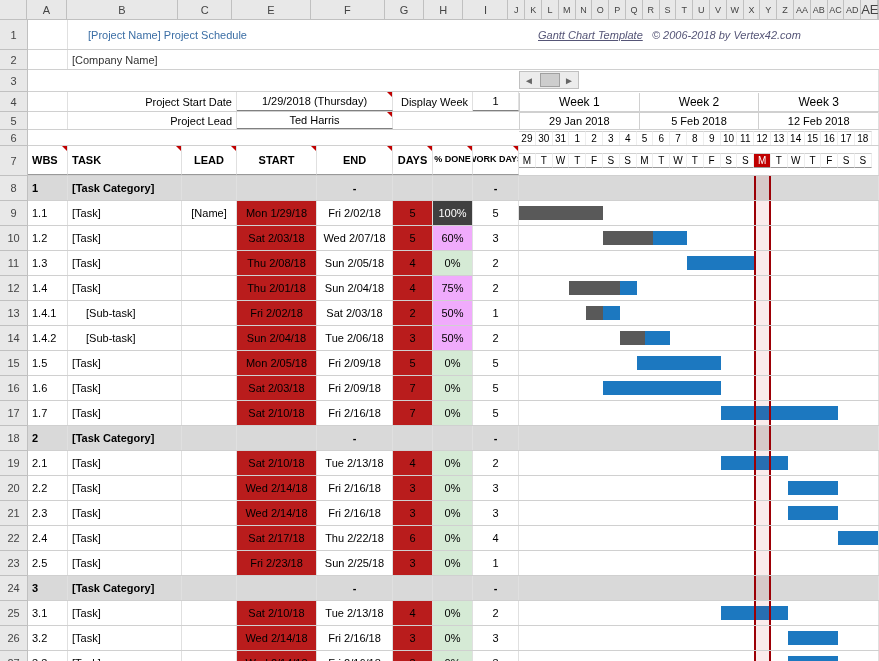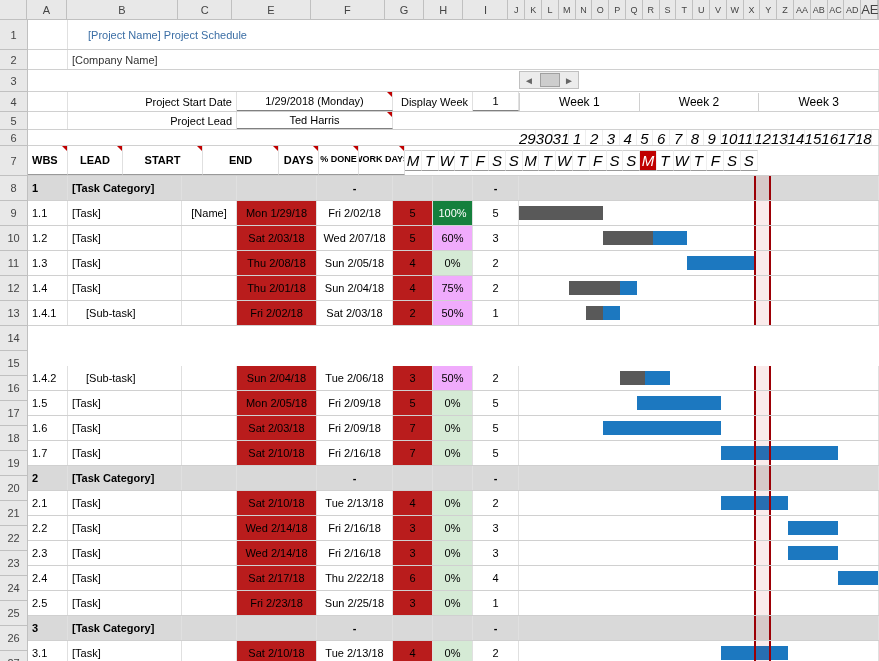--- a/index.html
+++ b/index.html
@@ -32,34 +32,34 @@
   .cH { width: 40px; justify-content: center; }
   .cI { width: 46px; justify-content: center; }
   .gantt { flex: 1; position: relative; border-right: none; padding: 0 !important; }
 
   .title { color: #3b6ea5; font-size: 20px; font-family: Arial; margin-left: 16px; }
   .subtitle { font-size: 12px; color: #333; }
 
   .center { justify-content: center; }
 
   .green-cell { background: #b91c1c; }
-  .pct-done100 { background: #15803d; color: #fff; text-align: right; }
+  .pct-done100 { background: #404040; color: #fff; text-align: right; }
   .pct-done { background: #f0abfc; }
   .pct-light { background: #d5ead5; }
   .bar { position: absolute; height: 60%; top: 20%; background: #1c78c0; }
   .bar.grey { background: #7f7f7f; }
   .bar .prog { height: 100%; background: #595959; }
   .today-line { position: absolute; top: 0; bottom: 0; width: 16.8px; border-left: 2px solid #9c0006; border-right: 2px solid #9c0006; background: rgba(192,0,0,0.08); pointer-events: none; }
 
   .week-header { display: flex; }
   .week-block { flex: 1; text-align: center; border-left: 1px solid #d0d0d0; }
   .week-name { font-size: 12px; padding: 2px 0; }
   .week-date { font-size: 11px; padding: 2px 0; border-top: 1px solid #d0d0d0; border-bottom: 1px solid #d0d0d0; }
   .day-nums, .day-letters { display: flex; }
-  .day-nums div, .day-letters div { width: 16.8px; text-align: center; font-size: 15px; border-right: 1px solid #eee; border-top: 1px solid #d0d0d0; font-style: italic; }
+  .day-nums div, .day-letters div { width: 16.8px; text-align: center; font-size: 10px; border-right: 1px solid #eee; border-top: 1px solid #d0d0d0; }
   .day-nums div { padding: 1px 0; }
   .day-letters div { padding: 1px 0; border-bottom: 1px solid #999; }
   .day-letters .today { background: #c00000; color: #fff; }
 
   .scroll-track { background: #ececec; height: 18px; margin: 2px 0 3px 0; display: flex; align-items: center; border: 1px solid #c0c0c0; }
   .scroll-btn { width: 18px; height: 16px; display: flex; align-items: center; justify-content: center; color: #666; font-size: 10px; cursor: pointer; }
   .scroll-thumb { width: 20px; height: 14px; background: #cdcdcd; margin-left: 2px; border: 1px solid #a0a0a0; }
 
   .corner-redtri { position: relative; }
   .corner-redtri::after { content: ''; position: absolute; top: 0; right: 0; border-style: solid; border-width: 0 5px 5px 0; border-color: transparent #c00000 transparent transparent; }
@@ -139,40 +139,43 @@
         <div class="row-header" style="height: 25px;">23</div>
         <div class="row-header" style="height: 25px;">24</div>
         <div class="row-header" style="height: 25px;">25</div>
         <div class="row-header" style="height: 25px;">26</div>
         <div class="row-header" style="height: 25px;">27</div>
       </div>
     <div class="content" id="content">
         <div class="row" style="height: 30px;">
     <div class="cell cA"></div>
     <div class="cell title" style="width:450px;border-right:none">[Project Name] Project Schedule</div>
+    <div class="cell template-credit" style="flex:1;border-right:none">
+      <span class="underline-link">Gantt Chart Template</span>&nbsp;&nbsp;&nbsp;© 2006-2018 by Vertex42.com&nbsp;&nbsp;
+    </div>
         </div>
         <div class="row" style="height: 20px;">
           <div class="cell cA"></div>
           <div class="cell subtitle" style="flex:1;border-right:none">[Company Name]</div>
         </div>
         <div class="row" style="height: 22px;">
     <div class="cell" style="width:491px;border-right:none"></div>
     <div class="cell gantt" style="padding:0">
       <div class="scroll-track">
         <div class="scroll-btn">◄</div>
         <div class="scroll-thumb"></div>
         <div style="flex:1"></div>
         <div class="scroll-btn">►</div>
       </div>
     </div>
         </div>
         <div class="row" style="height: 20px;">
     <div class="cell cA"></div>
     <div class="cell cB label-r" style="width:169px">Project Start Date</div>
-    <div class="cell val-u corner-redtri" style="width:156px">1/29/2018 (Monday)</div>
+    <div class="cell val-u corner-redtri" style="width:156px">1/29/2018 (Thursday)</div>
     <div class="cell label-r" style="width:80px">Display Week</div>
     <div class="cell val-u" style="width:46px">1</div>
     <div class="cell gantt">
             <div class="week-header" style="width:100%">
               <div class="week-block">
                 <div class="week-name">Week 1</div>
               </div>
               <div class="week-block">
                 <div class="week-name">Week 2</div>
               </div>
@@ -180,20 +183,33 @@
                 <div class="week-name">Week 3</div>
               </div>
             </div>
           </div>
         </div>
         <div class="row" style="height: 18px;">
     <div class="cell cA"></div>
     <div class="cell label-r" style="width:169px">Project Lead</div>
     <div class="cell val-u corner-redtri" style="width:156px">Ted Harris</div>
     <div class="cell" style="width:126px;border-right:none"></div>
+    <div class="cell gantt">
+            <div class="week-header" style="width:100%">
+              <div class="week-block">
+                <div class="week-date">29 Jan 2018</div>
+              </div>
+              <div class="week-block">
+                <div class="week-date">5 Feb 2018</div>
+              </div>
+              <div class="week-block">
+                <div class="week-date">12 Feb 2018</div>
+              </div>
+            </div>
+          </div>
         </div>
         <div class="row" style="height: 16px;">
           <div class="cell" style="width:491px;border-right:none"></div>
           <div class="cell gantt">
             <div class="day-nums">
               <div>29</div>
               <div>30</div>
               <div>31</div>
               <div>1</div>
               <div>2</div>
@@ -211,20 +227,21 @@
               <div>14</div>
               <div>15</div>
               <div>16</div>
               <div>17</div>
               <div>18</div>
             </div>
           </div>
         </div>
         <div class="row" style="height: 30px;">
     <div class="cell cA hdr corner-redtri">WBS</div>
+    <div class="cell cB hdr corner-redtri">TASK</div>
     <div class="cell cC hdr center corner-redtri">LEAD</div>
     <div class="cell cE hdr center corner-redtri">START</div>
     <div class="cell cF hdr center corner-redtri">END</div>
     <div class="cell cG hdr center corner-redtri">DAYS</div>
     <div class="cell cH hdr center corner-redtri" style="font-size:9px;line-height:1.1;text-align:center">% DONE</div>
     <div class="cell cI hdr center corner-redtri" style="font-size:9px;line-height:1.1;text-align:center">WORK DAYS</div>
     <div class="cell gantt">
             <div class="day-letters">
               <div class="">M</div>
               <div class="">T</div>
@@ -334,21 +351,21 @@
       <div class="cell cG green-cell">2</div>
       <div class="cell cH pct-done">50%</div>
       <div class="cell cI">1</div>
       <div class="cell gantt">
             <div class="bar" style="left:67.2px;width:33.6px">
               <div class="prog" style="width:16.8px"></div>
             </div>
             <div class="today-line" style="left:235.20000000000002px"></div>
           </div>
         </div>
-        <div class="row" style="height: 25px; margin-top: 40px;">
+        <div class="row" style="height: 25px;">
       <div class="cell cA">1.4.2</div>
       <div class="cell cB" style="padding-left:18px">[Sub-task]</div>
       <div class="cell cC center"></div>
       <div class="cell cE center green-cell">Sun 2/04/18</div>
       <div class="cell cF center">Tue 2/06/18</div>
       <div class="cell cG green-cell">3</div>
       <div class="cell cH pct-done">50%</div>
       <div class="cell cI">2</div>
       <div class="cell gantt">
             <div class="bar" style="left:100.80000000000001px;width:50.400000000000006px">

